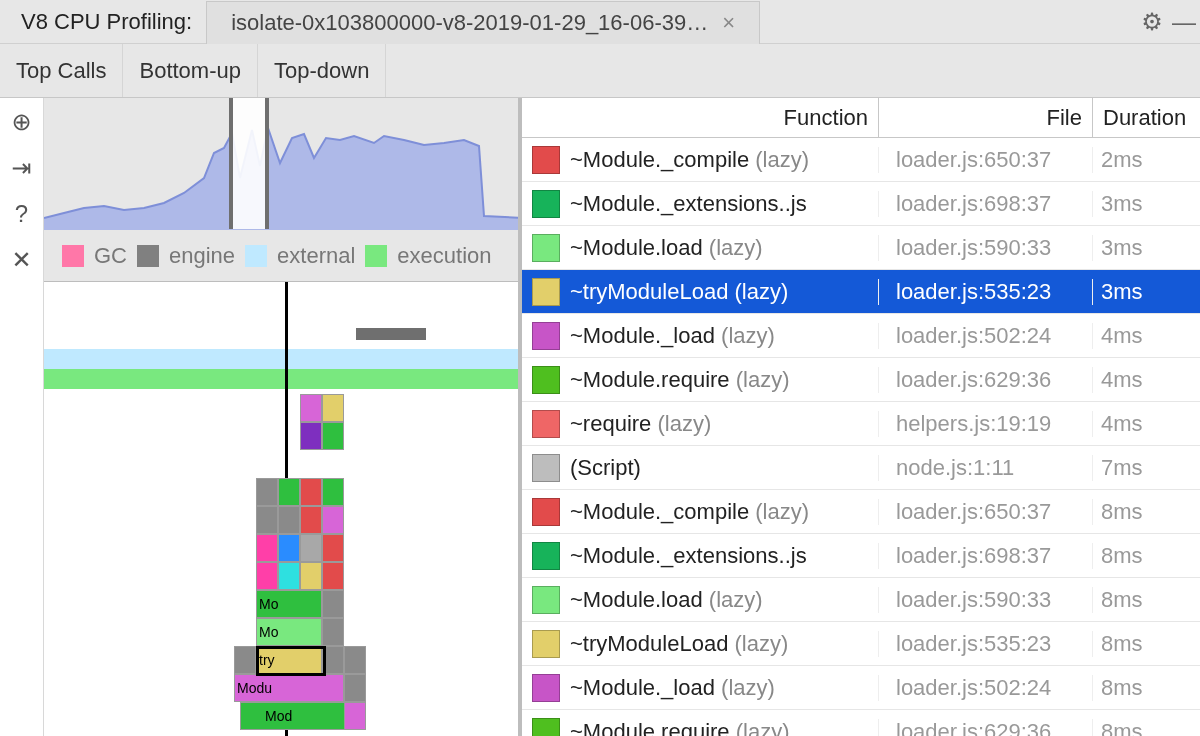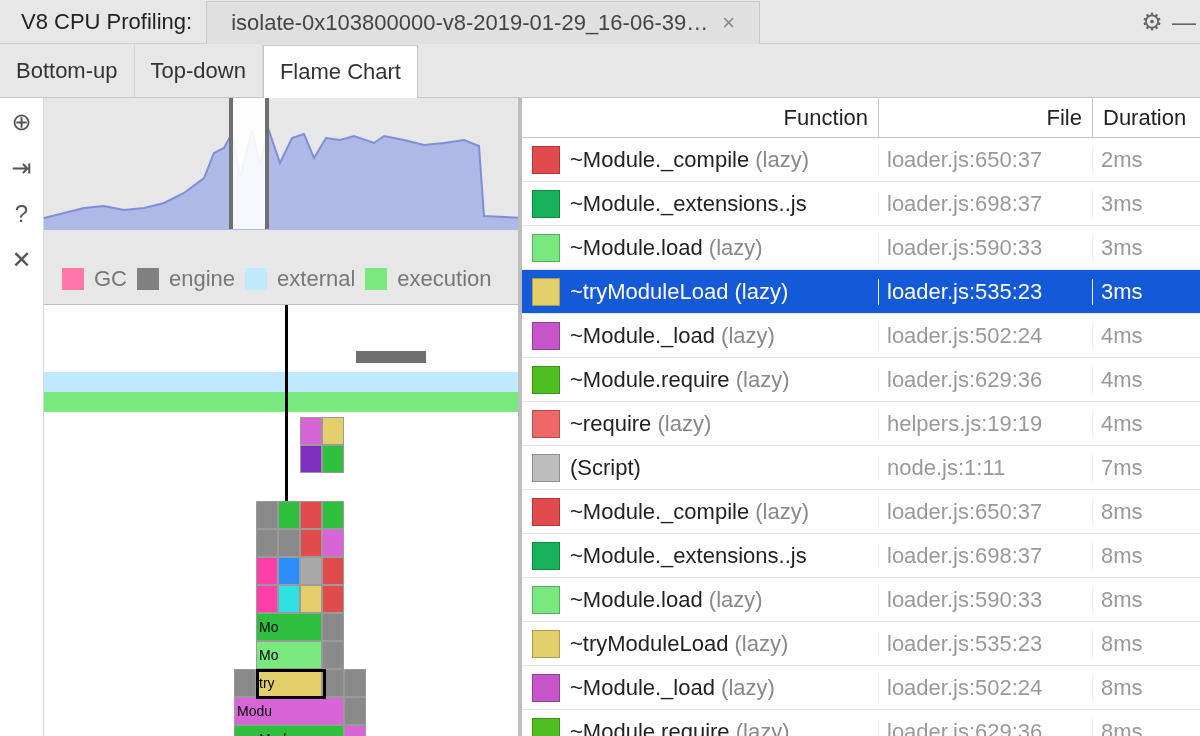--- a/index.html
+++ b/index.html
@@ -24,21 +24,21 @@
 
   .toolcol { width: 44px; background: #fff; border-right: 1px solid #d8d8d8; display: flex; flex-direction: column; align-items: center; padding-top: 10px; gap: 18px; color: #555; }
   .toolcol .ti { font-size: 24px; width: 100%; text-align: center; }
 
   .flamepane { width: 478px; background: #e7e7e7; border-right: 4px solid #bdbdbd; position: relative; overflow: hidden; }
 
   .overview { height: 132px; margin: 0; border-bottom: 1px solid #bdbdbd; position: relative; background: #e7e7e7; }
   .overview svg { position: absolute; left: 0; top: 0; }
   .overview .selband { position: absolute; top: 0; bottom: 0; border-left: 4px solid #6f6f6f; border-right: 4px solid #6f6f6f; background: rgba(255,255,255,0.9); }
 
-  .legend { height: 52px; display: flex; align-items: center; gap: 10px; padding-left: 18px; color: #777; border-bottom: 1px solid #bdbdbd; margin-top: 23px; }
+  .legend { height: 52px; display: flex; align-items: center; gap: 10px; padding-left: 18px; color: #777; border-bottom: 1px solid #bdbdbd; }
   .legend .sw { width: 22px; height: 22px; display: inline-block; }
 
   .flame { position: relative; height: calc(100% - 132px - 52px); background: #fff; }
   .flame .hbar1 { position: absolute; left: 0; right: 0; top: 67px; height: 20px; background: #bfe9ff; }
   .flame .hbar2 { position: absolute; left: 0; right: 0; top: 87px; height: 20px; background: #79e87f; }
   .flame .mark { position: absolute; top: 46px; height: 12px; background: #6f6f6f; }
   .flame .vline { position: absolute; top: 0; bottom: 0; width: 3px; background: #000; }
   .flame .stacks { position: absolute; left: 180px; top: 112px; }
   .flame .cell { position: absolute; width: 22px; height: 28px; border: 1px solid #9a9a9a; font-size: 14px; overflow: hidden; color: #000; line-height: 26px; padding-left: 2px; }
   .flame .outline { position: absolute; border: 3px solid #000; background: transparent; }
@@ -49,44 +49,44 @@
   .thead > div { display: flex; align-items: center; justify-content: flex-end; padding: 0 10px; border-left: 1px solid #c7c7c7; }
   .thead .c0 { width: 356px; border-left: none; }
   .thead .c1 { width: 214px; text-align: center; }
   .thead .c2 { flex: 1; }
 
   .tbody { flex: 1; overflow: hidden; }
   .row { display: flex; height: 44px; align-items: center; border-bottom: 1px solid #e6e6e6; }
   .row .sw { width: 28px; height: 28px; margin: 0 10px 0 10px; }
   .row .fn { width: 308px; white-space: nowrap; overflow: hidden; text-overflow: clip; color: #888; }
   .row .fn .prim { color: #222; }
-  .row .file { width: 214px; color: #999; padding: 0 8px; border-left: 1px solid #eee; white-space: nowrap; overflow: hidden; }
+  .row .file { width: 214px; color: #999; padding: 0 17px; border-left: 1px solid #eee; white-space: nowrap; overflow: hidden; }
   .row .dur { flex: 1; color: #999; padding: 0 8px; border-left: 1px solid #eee; }
   .row.sel { background: #1459d7; color: #fff; }
   .row.sel .fn, .row.sel .file, .row.sel .dur, .row.sel .fn .prim { color: #fff; }
 
 </style>
 </head>
 <body>
 
 <div class="titlebar">
   <div class="label">V8 CPU Profiling:</div>
   <div class="tab-file">
     <span class="fname">isolate-0x103800000-v8-2019-01-29_16-06-39…</span>
     <span class="close">×</span>
   </div>
   <div class="spacer"></div>
   <div class="ticon">⚙</div>
   <div class="ticon">—</div>
 </div>
 
 <div class="tabs" id="tabs">
+    <div class="tab">Top Calls</div>
     <div class="tab">Bottom-up</div>
     <div class="tab">Top-down</div>
-    <div class="tab active">Flame Chart</div>
   </div>
 
 <div class="main">
 
   <div class="toolcol">
     <div class="ti">⊕</div>
     <div class="ti" style="transform:scaleX(-1);">⇤</div>
     <div class="ti">?</div>
     <div class="ti">✕</div>
   </div>
@@ -141,21 +141,21 @@
           <div class="cell" style="left: 32px; top: 196px; width: 66px; background: rgb(47, 191, 63);">Mo</div>
           <div class="cell" style="left: 98px; top: 196px; background: rgb(138, 138, 138);"></div>
           <div class="cell" style="left: 32px; top: 224px; width: 66px; background: rgb(121, 232, 127);">Mo</div>
           <div class="cell" style="left: 98px; top: 224px; background: rgb(138, 138, 138);"></div>
           <div class="cell" style="left: 10px; top: 252px; background: rgb(138, 138, 138);"></div>
           <div class="cell" style="left: 32px; top: 252px; width: 66px; background: rgb(226, 207, 106);">try</div>
           <div class="cell" style="left: 98px; top: 252px; background: rgb(138, 138, 138);"></div>
           <div class="cell" style="left: 120px; top: 252px; background: rgb(138, 138, 138);"></div>
           <div class="cell" style="left: 10px; top: 280px; width: 110px; background: rgb(215, 101, 215);">Modu</div>
           <div class="cell" style="left: 120px; top: 280px; background: rgb(138, 138, 138);"></div>
-          <div class="cell" style="left: 10px; top: 308px; width: 110px; background: rgb(47, 191, 63); padding-left: 24px;">Mod</div>
+          <div class="cell" style="left: 16px; top: 308px; width: 110px; background: rgb(47, 191, 63); padding-left: 24px;">Mod</div>
           <div class="cell" style="left: 120px; top: 308px; background: rgb(215, 101, 215);"></div>
           <div class="outline" style="left: 32px; top: 252px; width: 70px; height: 30px;"></div>
         </div>
     </div>
 
   </div>
 
   <div class="tablepane">
     <div class="thead">
       <div class="c0">Function</div>

